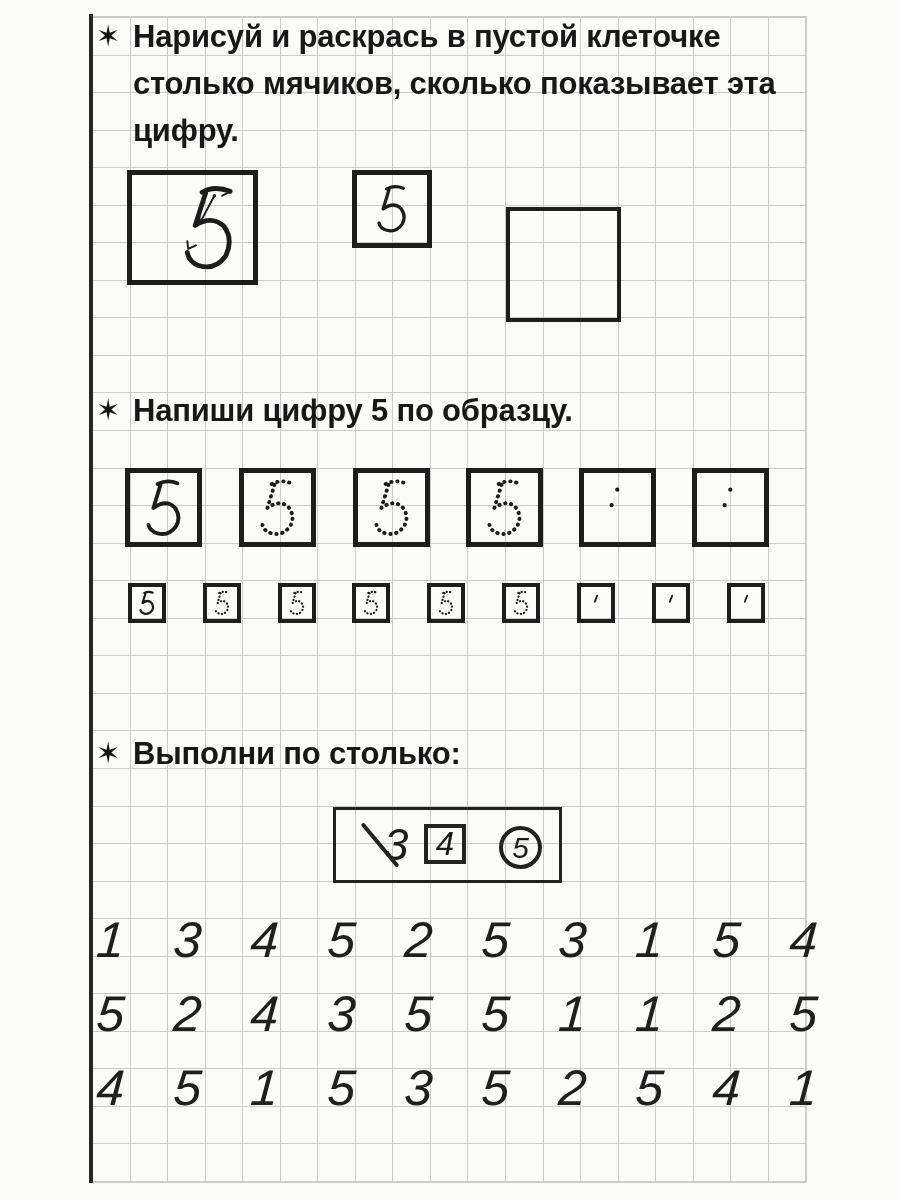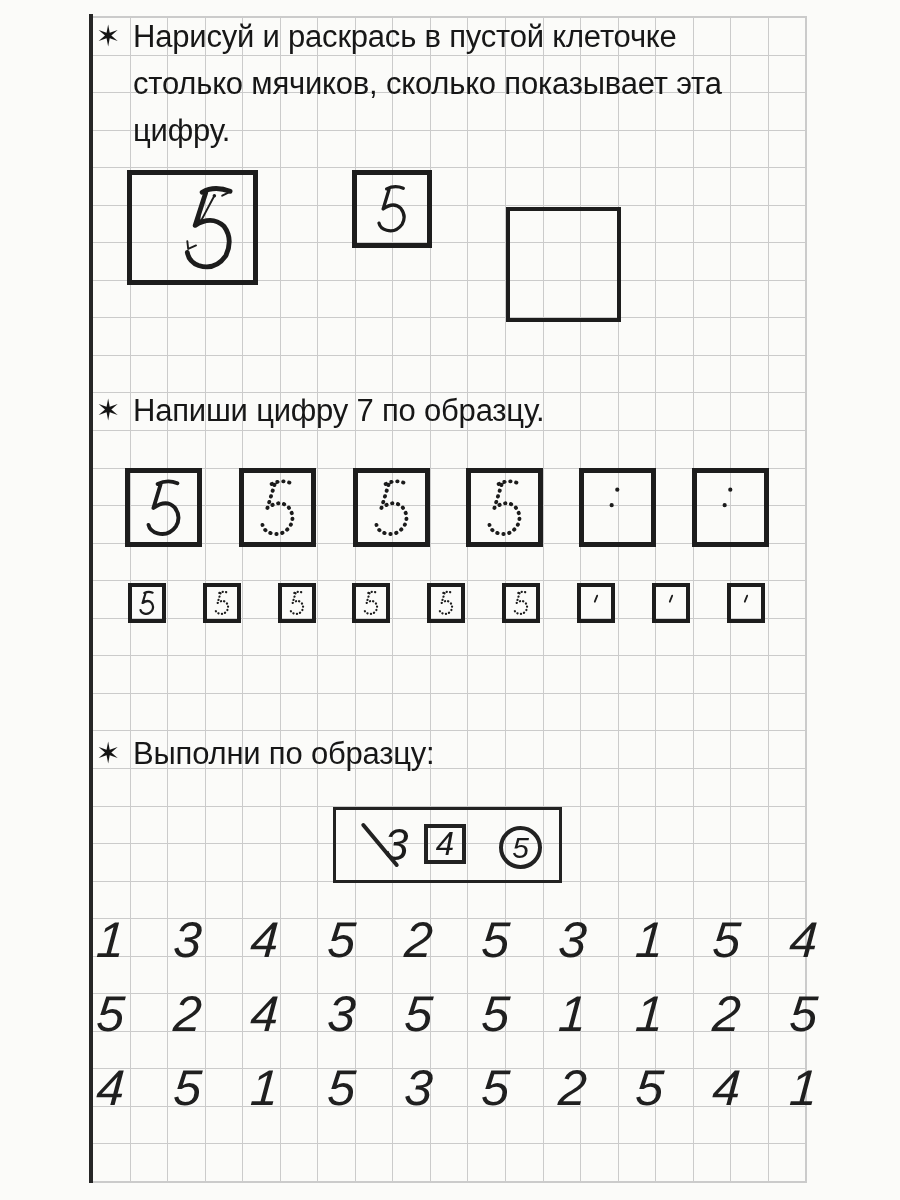--- a/index.html
+++ b/index.html
@@ -14,21 +14,21 @@
     border-top:1px solid #cbcbcb;border-right:1px solid #cbcbcb;border-bottom:1px solid #cbcbcb;
     background-image:
       repeating-linear-gradient(to right,#cbcbcb 0 1px,transparent 1px 37.55px),
       repeating-linear-gradient(to bottom,#cbcbcb 0 1px,transparent 1px 37.55px);
   }
   .margin-line{position:absolute;left:89px;top:14px;width:4px;height:1169px;background:#262626;}
 
   .star{position:absolute;left:96px;font-size:29px;line-height:29px;color:#141414;}
   .star.s1{top:22px}.star.s2{top:396px}.star.s3{top:739px}
 
-  .heading{position:absolute;left:133px;font-weight:400;font-size:31px;
+  .heading{position:absolute;left:133px;font-weight:700;font-size:31px;
     letter-spacing:-0.2px;color:#171717;}
   .h1{top:13px;line-height:47px;width:680px;}
   .h2{top:394px;line-height:34px;}
   .h3{top:737px;line-height:34px;}
 
   .box{position:absolute;border:5px solid #1d1d1d;display:flex;align-items:center;justify-content:center;}
   .b1{left:127px;top:170px;width:111px;height:105px;justify-content:flex-end;padding-right:10px;}
   .b2{left:352px;top:170px;width:70px;height:68px;}
   .b3{left:506px;top:207px;width:107px;height:107px;border-width:4px;}
 
@@ -92,21 +92,21 @@
     </svg>
   </div>
   <div class="box b2">
     <svg width="38" height="52" viewBox="24 0 58 88">
       <use href="#p5" class="st"></use>
     </svg>
   </div>
   <div class="box b3"></div>
 
   <span class="star s2">✶</span>
-  <div class="heading h2">Напиши цифру 7 по образцу.</div>
+  <div class="heading h2">Напиши цифру 5 по образцу.</div>
 
   <div class="pbox" style="left:125px">
     <svg width="48" height="62" viewBox="24 0 58 88">
         <use href="#p5" class="st"></use>
       </svg>
   </div>
   <div class="pbox" style="left:239px">
     <svg width="48" height="62" viewBox="24 0 58 88">
         <use href="#p5" class="dt"></use>
       </svg>
@@ -172,21 +172,21 @@
         <path class="tickline" d="M12 6 L8 16"></path>
       </svg>
   </div>
   <div class="sbox" style="left:727px">
     <svg width="12" height="17" viewBox="0 0 20 28" style="margin-bottom:6px">
         <path class="tickline" d="M12 6 L8 16"></path>
       </svg>
   </div>
 
   <span class="star s3">✶</span>
-  <div class="heading h3">Выполни по образцу:</div>
+  <div class="heading h3">Выполни по столько:</div>
 
   <div class="ex-rect">
     <span class="ex-digit ex3">3</span>
     <div class="ex-slash"></div>
     <div class="ex-sq">
       <span class="ex-digit">4</span>
     </div>
     <div class="ex-circ">
       <span class="ex-digit">5</span>
     </div>

